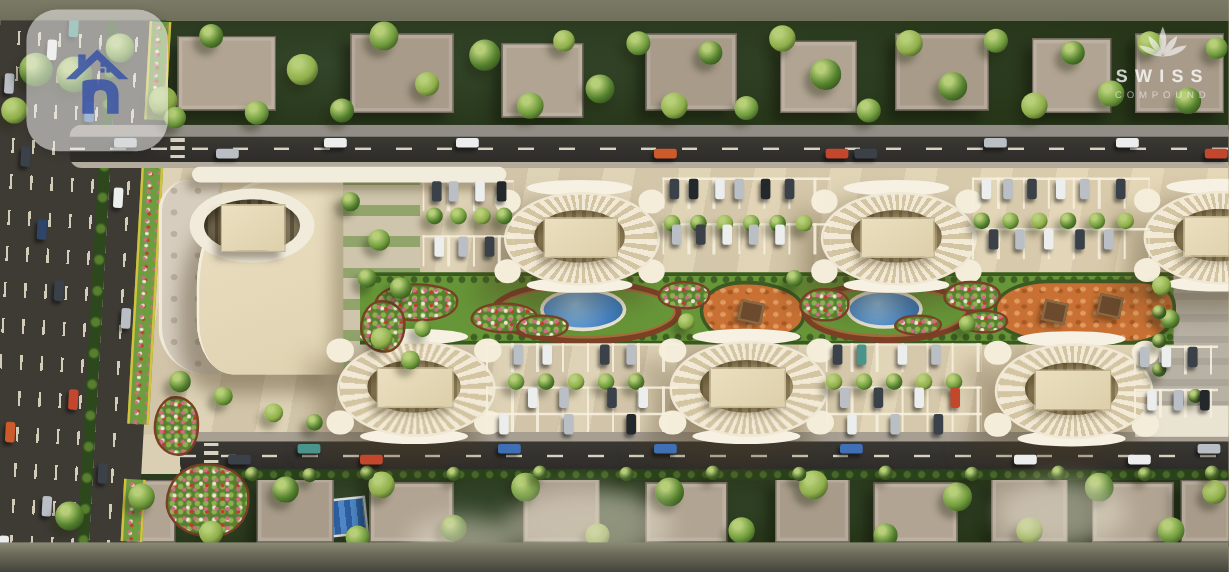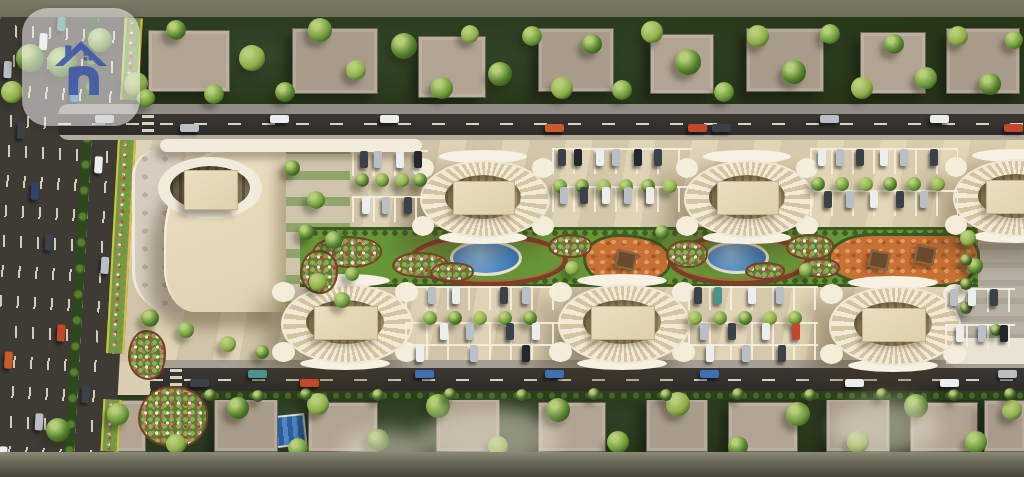--- a/index.html
+++ b/index.html
@@ -205,20 +205,31 @@
         <path d="M10 50 L48 14 L86 50 L74 50 L48 26 L22 50 Z"></path>
         <rect x="52" y="30" width="5" height="5"></rect>
           <rect x="59" y="30" width="5" height="5"></rect>
         <rect x="52" y="37" width="5" height="5"></rect>
           <rect x="59" y="37" width="5" height="5"></rect>
         <path d="M30 54 L30 92 L44 92 L44 72 Q44 63 52 63 Q60 63 60 72 L60 92 L74 92 L74 70 Q74 50 52 50 Q30 50 30 54 Z"></path>
       </g>
     </svg>
   </div>
 
+  <div class="abs" id="wmark">
+    <svg width="48" height="26" viewBox="0 0 48 26" fill="#ffffff">
+      <path d="M24 0 C20 9 20 16 24 23 C28 16 28 9 24 0Z"></path>
+      <path d="M12 8 C13 16 17 21 24 24 C22 16 18 11 12 8Z"></path>
+      <path d="M36 8 C35 16 31 21 24 24 C26 16 30 11 36 8Z"></path>
+      <path d="M4 16 C8 22 15 25 24 25 C18 19 11 16 4 16Z"></path>
+      <path d="M44 16 C40 22 33 25 24 25 C30 19 37 16 44 16Z"></path>
+    </svg>
+    <div class="wm1">SWISS</div>
+    <div class="wm2">COMPOUND</div>
+  </div>
 
 <div class="ovalb" style="left: 415px; top: 155px; width: 136px; height: 84px;">
     <div class="ob-canopy n"></div>
     <div class="ob-canopy s"></div>
     <div class="ob-corner c1"></div>
     <div class="ob-corner c2"></div>
     <div class="ob-corner c3"></div>
     <div class="ob-corner c4"></div>
     <div class="ob-ring"></div>
     <div class="ob-inner"></div>

